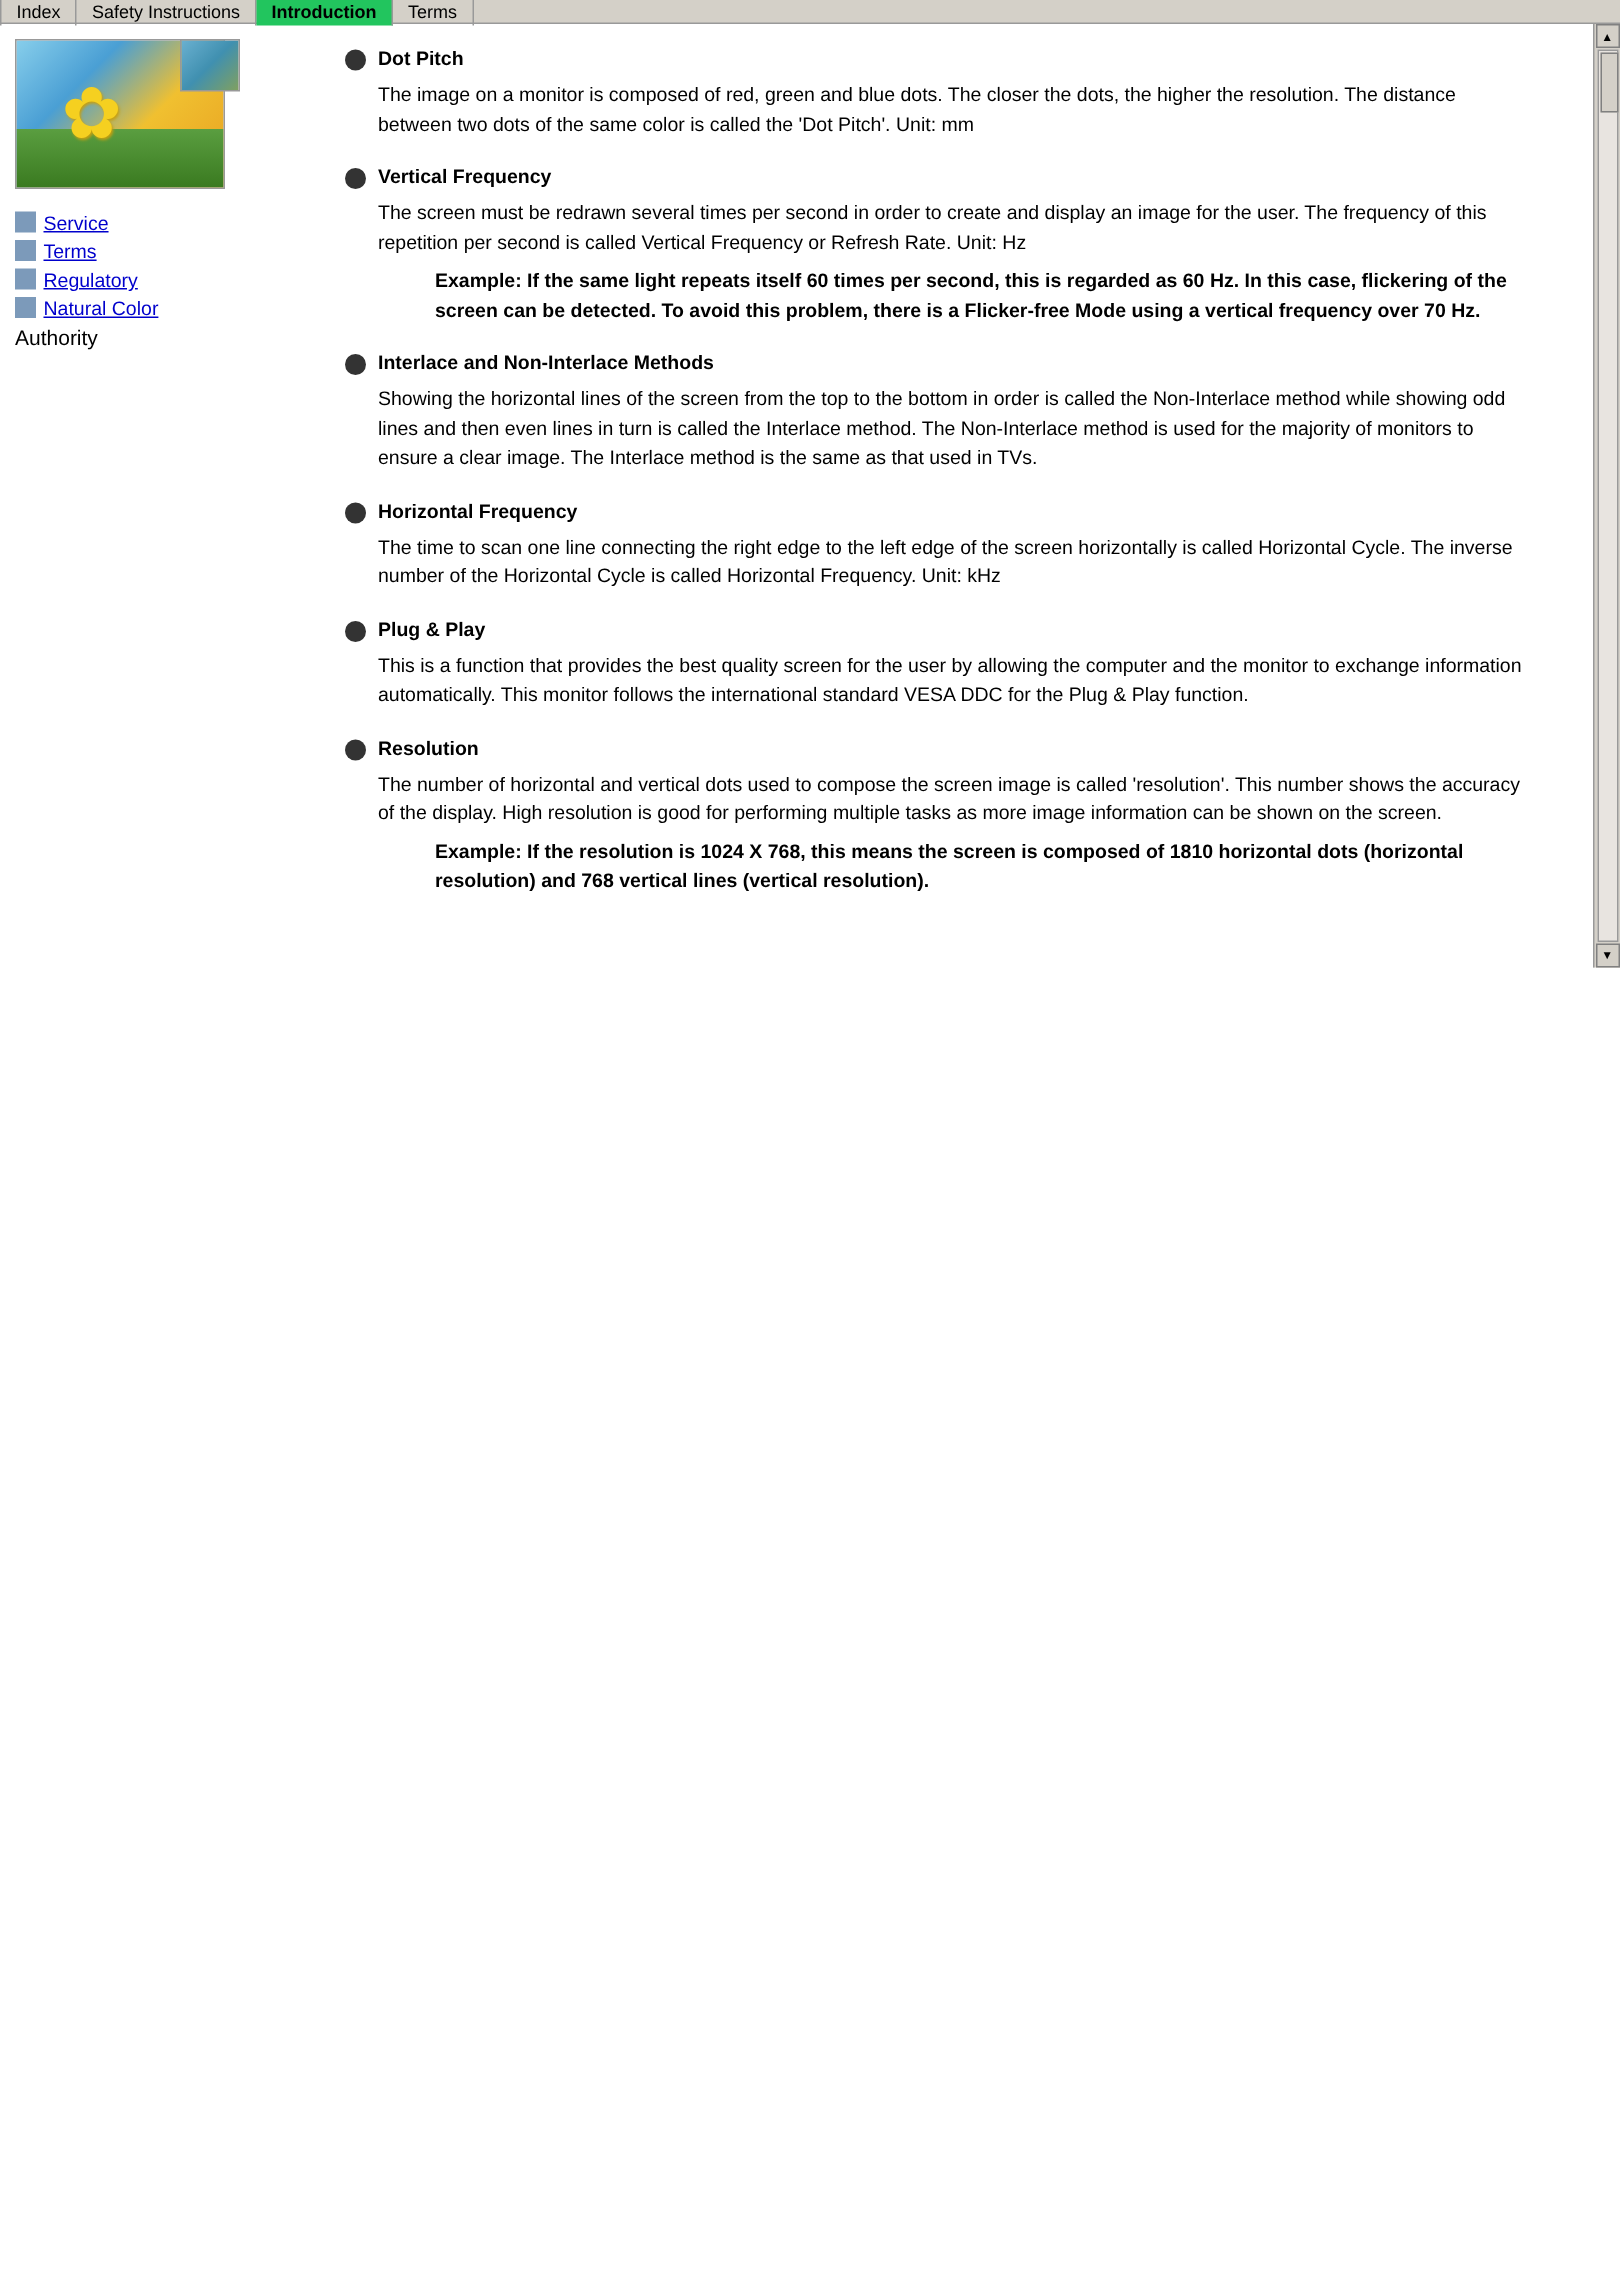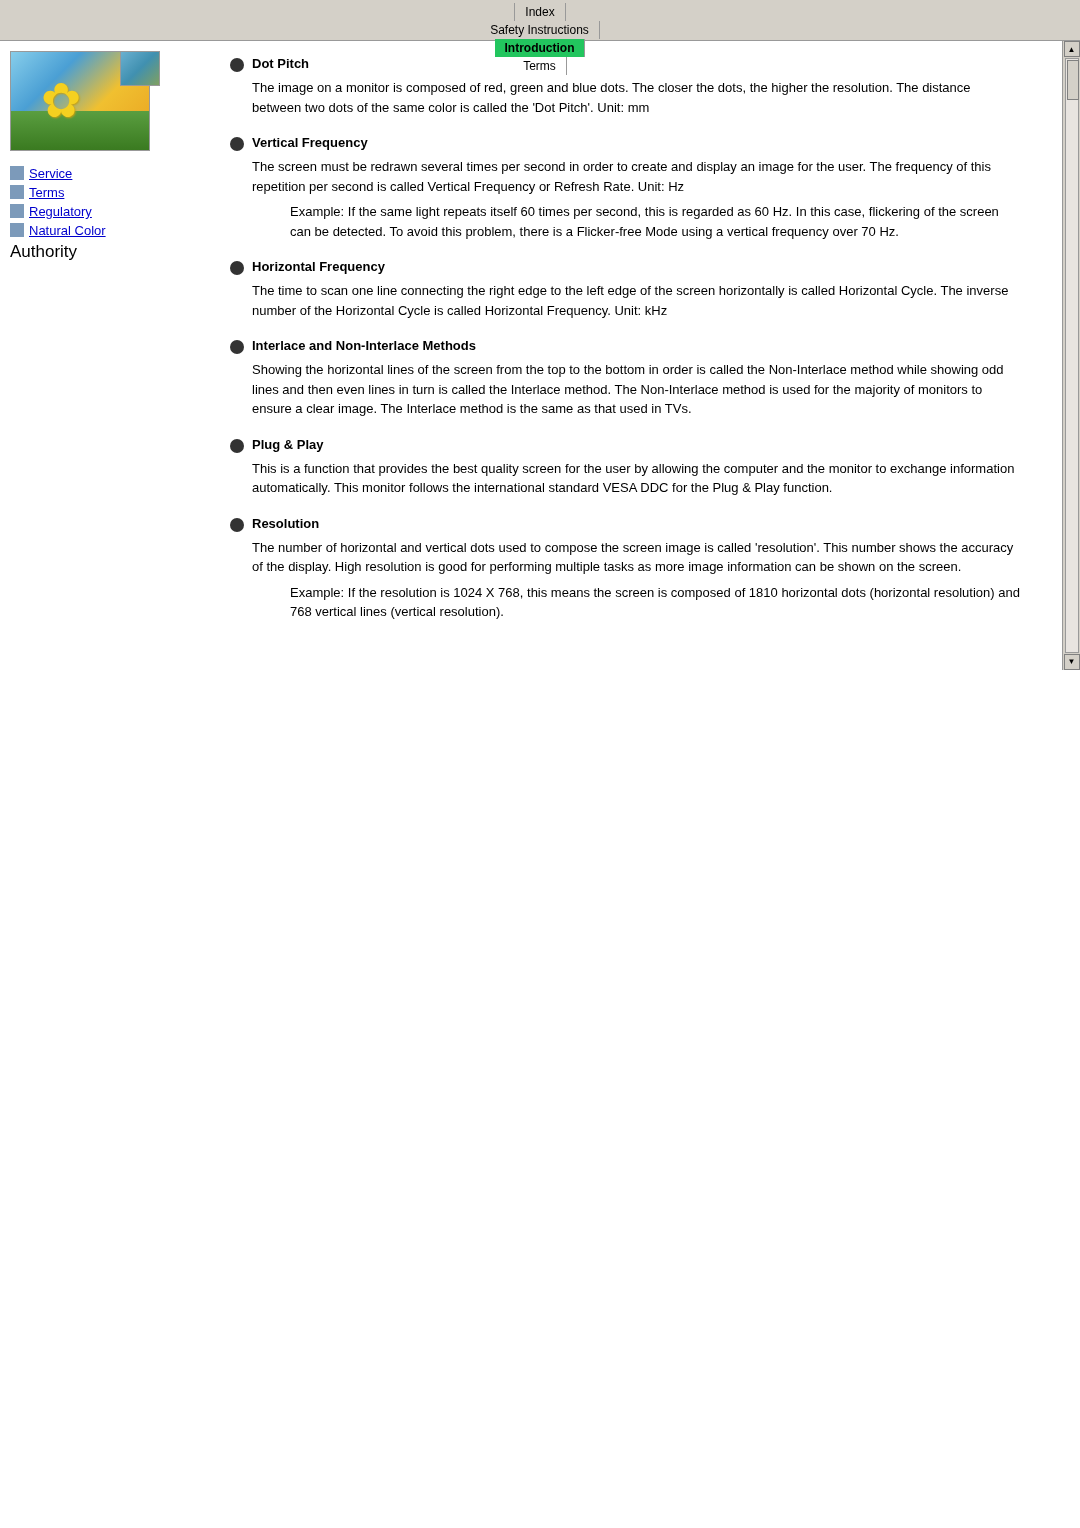--- a/index.html
+++ b/index.html
@@ -12,22 +12,21 @@
       min-height: 1528px;
     }
     
     #topnav {
       background: #d4d0c8;
       border-bottom: 1px solid #999;
       padding: 3px 0;
       display: flex;
       align-items: center;
       gap: 0;
-      height: 41px;
-      flex-direction: column;
+      height: 16px;
     }
     .nav-item {
       font-size: 12px;
       padding: 2px 10px;
       cursor: pointer;
       color: #000;
       border-right: 1px solid #999;
     }
     .nav-item:first-child { border-left: 1px solid #999; }
     .nav-item.active {
@@ -175,20 +174,21 @@
       color: #000;
     }
     .section-body p {
       margin-bottom: 6px;
     }
     .example-block {
       margin-left: 60px;
       margin-top: 4px;
       font-size: 13px;
       line-height: 1.5;
+      font-weight: bold;
     }
     .example-block p {
       text-indent: 0;
     }
   </style>
 </head>
 <body>
 
 <div id="topnav">
   <div class="nav-item">Index</div>
@@ -215,21 +215,21 @@
       </div>
       <div class="sidebar-nav-item">
         <div class="color-bar" style="background:#7c9aba;"></div>
         <a>Regulatory</a>
       </div>
       <div class="sidebar-nav-item">
         <div class="color-bar" style="background:#7c9aba;"></div>
         <a>Natural Color</a>
       </div>
       <div class="sidebar-nav-item">
-        <span style="font-size:17px; color:#000; text-decoration:none;">Authority</span>
+        <span style="font-size:14px; color:#000; text-decoration:none;">Authority</span>
       </div>
     </div>
   </div>
 
   <div id="content">
 
     <div class="section">
       <div class="section-header">
         <div class="bullet"></div>
         <span class="section-title">Dot Pitch</span>
@@ -248,34 +248,34 @@
         <p>The screen must be redrawn several times per second in order to create and display an image for the user. The frequency of this repetition per second is called Vertical Frequency or Refresh Rate. Unit: Hz</p>
       </div>
       <div class="example-block">
         <p>Example: If the same light repeats itself 60 times per second, this is regarded as 60 Hz. In this case, flickering of the screen can be detected. To avoid this problem, there is a Flicker-free Mode using a vertical frequency over 70 Hz.</p>
       </div>
     </div>
 
     <div class="section">
       <div class="section-header">
         <div class="bullet"></div>
+        <span class="section-title">Interlace and Non-Interlace Methods</span>
+      </div>
+      <div class="section-body">
+        <p>Showing the horizontal lines of the screen from the top to the bottom in order is called the Non-Interlace method while showing odd lines and then even lines in turn is called the Interlace method. The Non-Interlace method is used for the majority of monitors to ensure a clear image. The Interlace method is the same as that used in TVs.</p>
+      </div>
+    </div>
+
+    <div class="section">
+      <div class="section-header">
+        <div class="bullet"></div>
         <span class="section-title">Horizontal Frequency</span>
       </div>
       <div class="section-body">
         <p>The time to scan one line connecting the right edge to the left edge of the screen horizontally is called Horizontal Cycle. The inverse number of the Horizontal Cycle is called Horizontal Frequency. Unit: kHz</p>
-      </div>
-    </div>
-
-    <div class="section">
-      <div class="section-header">
-        <div class="bullet"></div>
-        <span class="section-title">Interlace and Non-Interlace Methods</span>
-      </div>
-      <div class="section-body">
-        <p>Showing the horizontal lines of the screen from the top to the bottom in order is called the Non-Interlace method while showing odd lines and then even lines in turn is called the Interlace method. The Non-Interlace method is used for the majority of monitors to ensure a clear image. The Interlace method is the same as that used in TVs.</p>
       </div>
     </div>
 
     <div class="section">
       <div class="section-header">
         <div class="bullet"></div>
         <span class="section-title">Plug &amp; Play</span>
       </div>
       <div class="section-body">
         <p>This is a function that provides the best quality screen for the user by allowing the computer and the monitor to exchange information automatically. This monitor follows the international standard VESA DDC for the Plug &amp; Play function.</p>

